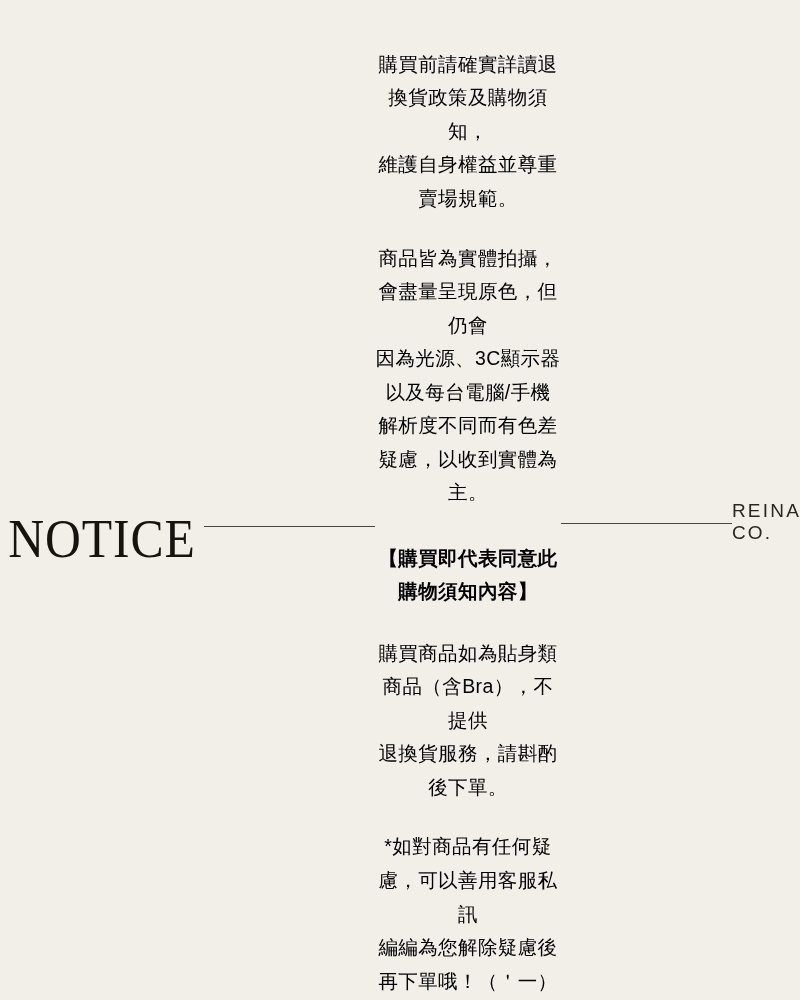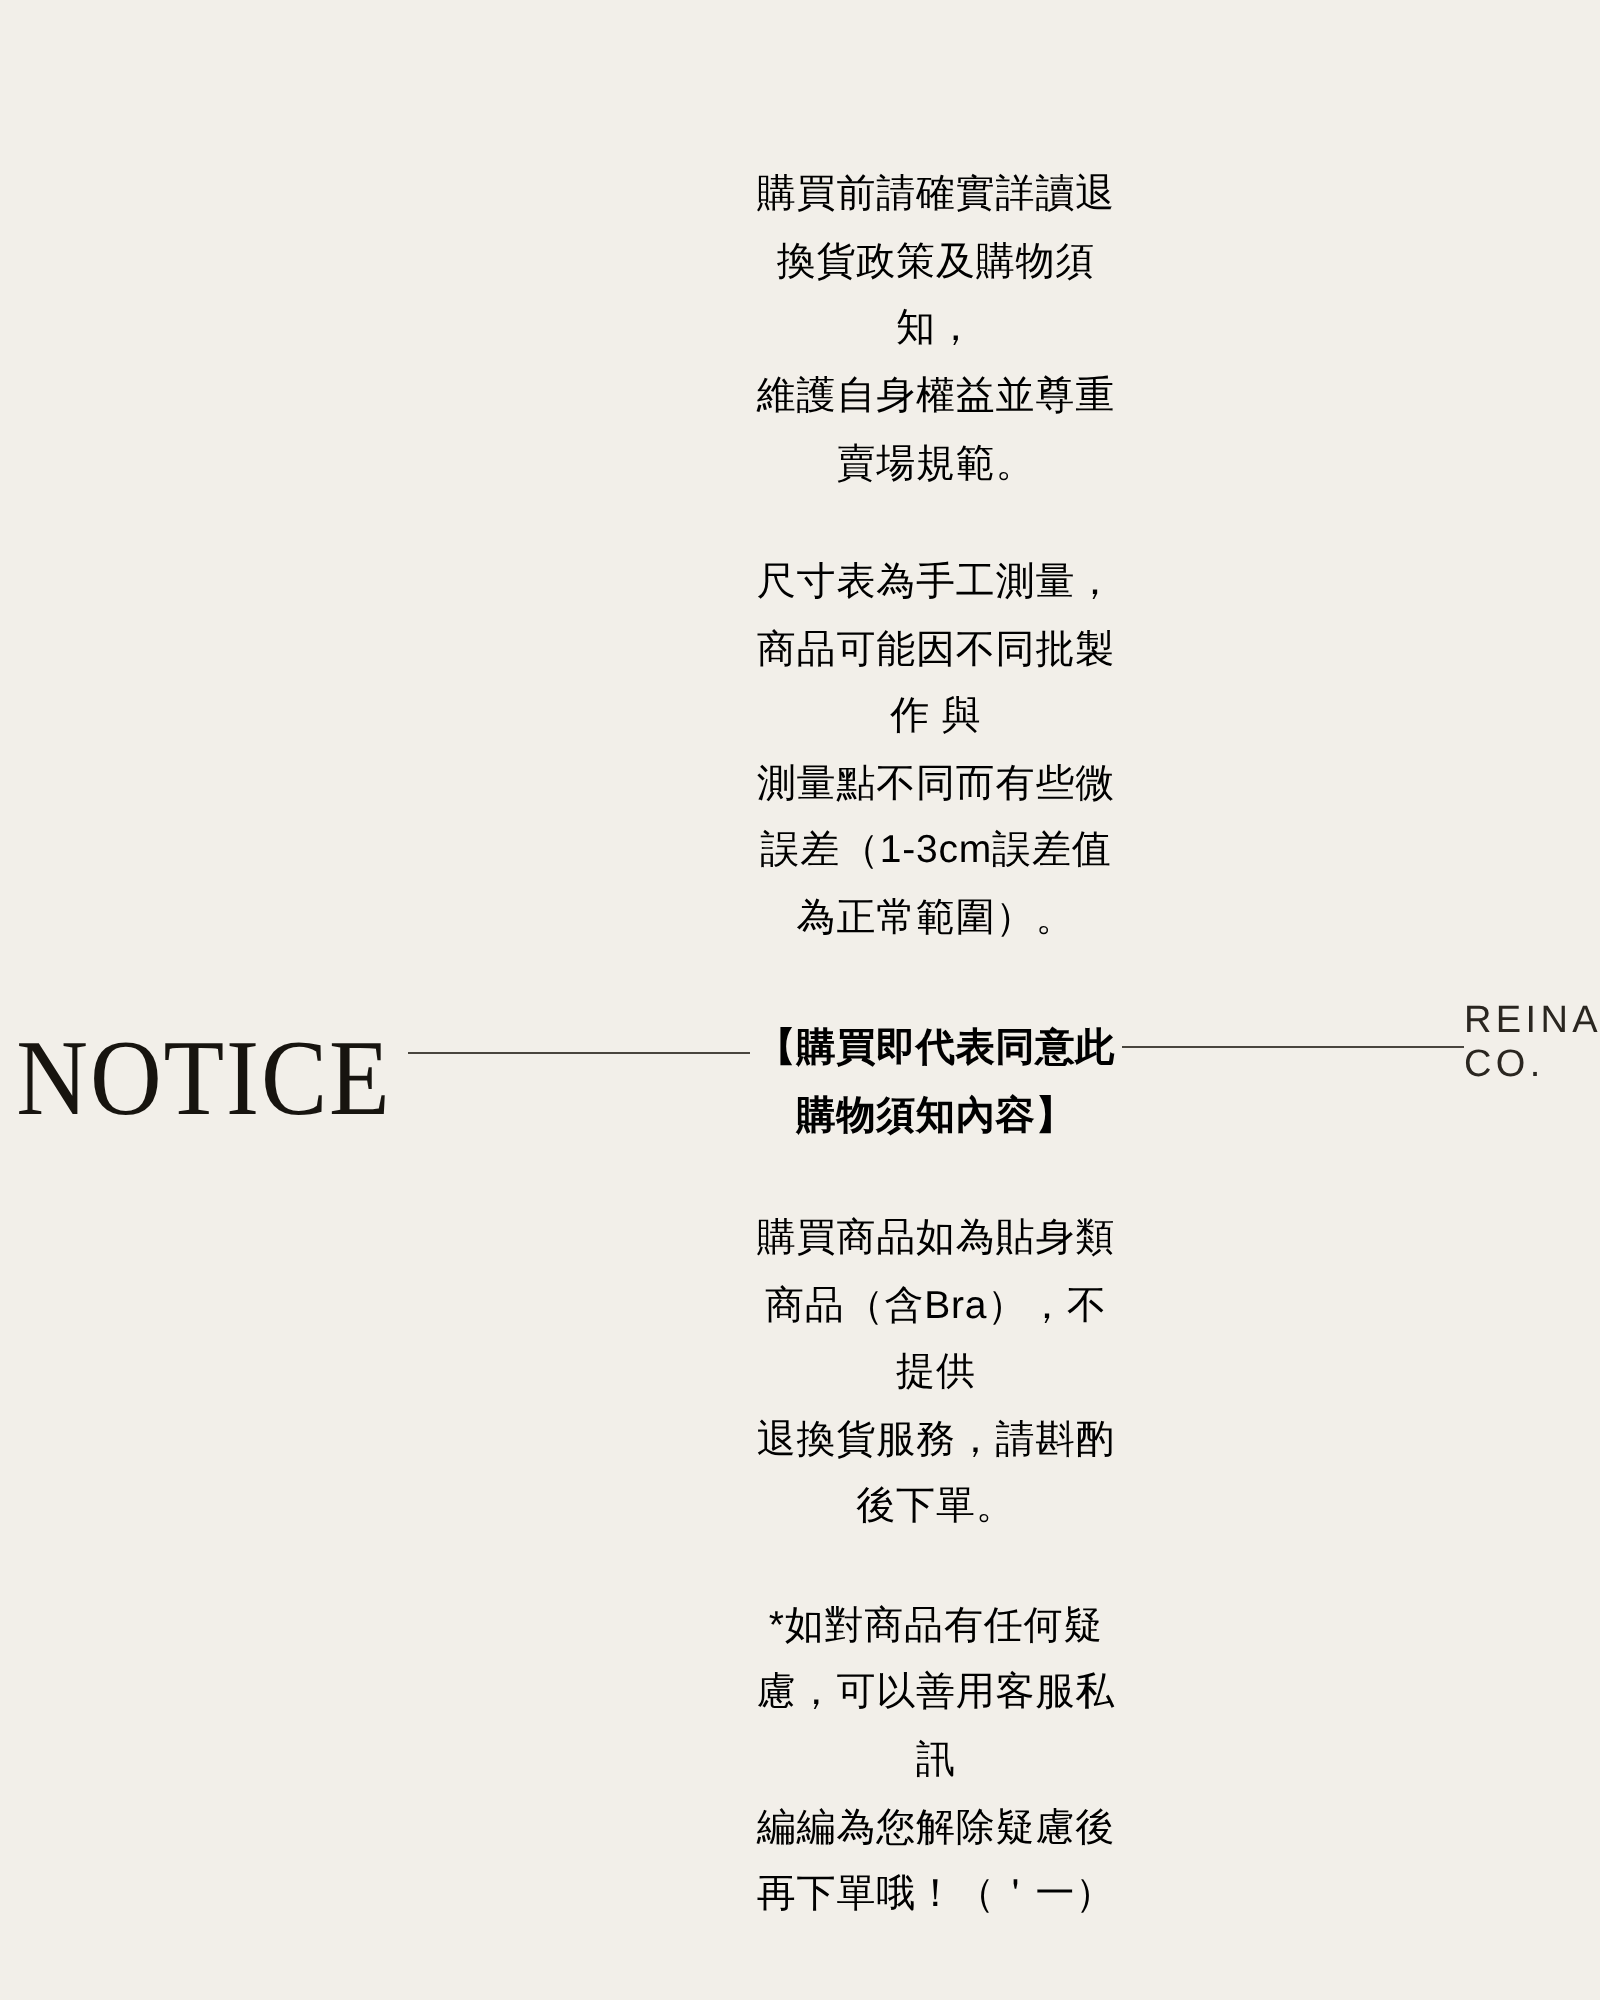--- a/index.html
+++ b/index.html
@@ -83,23 +83,23 @@
 
 <div class="page">
 
   <div class="notice-title">NOTICE</div>
 
   <div class="rule rule-top"></div>
 
   <div class="body-block">
     <p class="para">購買前請確實詳讀退換貨政策及購物須知，
 維護自身權益並尊重賣場規範。</p>
-    <p class="para">尺寸表為手工測量，商品可能因不同批製作 與
-測量點不同而有些微誤差（1-3cm誤差值
-為正常範圍）。</p>
+    <p class="para">商品皆為實體拍攝，會盡量呈現原色，但仍會
+因為光源、3C顯示器以及每台電腦/手機
+解析度不同而有色差疑慮，以收到實體為主。</p>
     <p class="para bold">【購買即代表同意此購物須知內容】</p>
     <p class="para">購買商品如為貼身類商品（含Bra），不提供
 退換貨服務，請斟酌後下單。</p>
     <p class="para">*如對商品有任何疑慮，可以善用客服私訊
 編編為您解除疑慮後再下單哦！（＇一）</p>
   </div>
 
   <div class="rule rule-bottom"></div>
 
   <div class="footer">REINA CO.</div>

